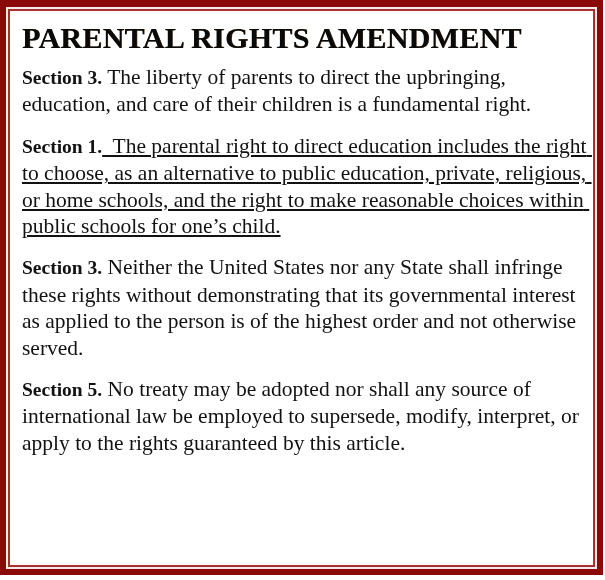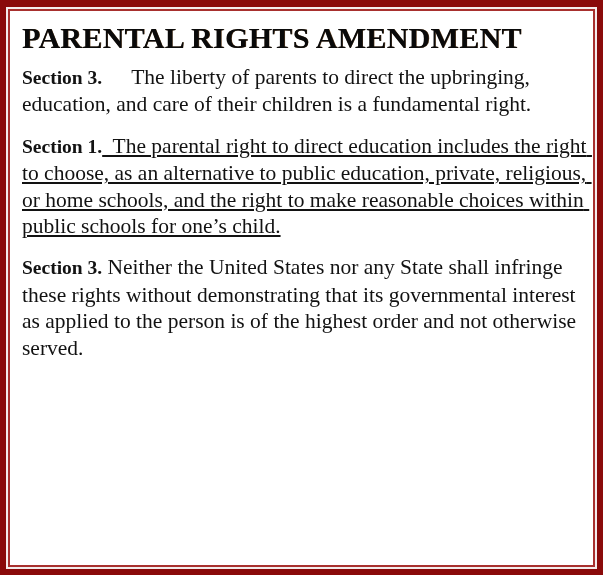--- a/index.html
+++ b/index.html
@@ -74,20 +74,21 @@
 </head>
 <body>
 
 <div class="frame-outer"></div>
 <div class="frame-gap"></div>
 <div class="frame-inner"></div>
 
 <div class="content">
   <h1 class="title">PARENTAL RIGHTS AMENDMENT</h1>
 
-  <p class="section"><span class="section-label">Section 3.</span><span style="white-space: pre-wrap; margin-left: 24px;"> The liberty of parents to direct the upbringing, education, and care of their children is a fundamental right.</span></p>
+  <p class="section"><span class="section-label">Section 3.</span><span style="white-space: pre-wrap;"> The liberty of parents to direct the upbringing, education, and care of their children is a fundamental right.</span></p>
 
   <p class="section"><span class="section-label">Section 1.</span><span style="white-space: pre-wrap; text-decoration: underline;">  The parental right to direct education includes the right to choose, as an alternative to public education, private, religious, or home schools, and the right to make reasonable choices within public schools for one’s child.</span></p>
 
   <p class="section"><span class="section-label">Section 3.</span><span style="white-space: pre-wrap;"> Neither the United States nor any State shall infringe these rights without demonstrating that its governmental interest as applied to the person is of the highest order and not otherwise served.</span></p>
 
 
+  <p class="section"><span class="section-label">Section 5.</span><span style="white-space: pre-wrap;"> No treaty may be adopted nor shall any source of international law be employed to supersede, modify, interpret, or apply to the rights guaranteed by this article.</span></p>
 </div>
 
 </body></html>

